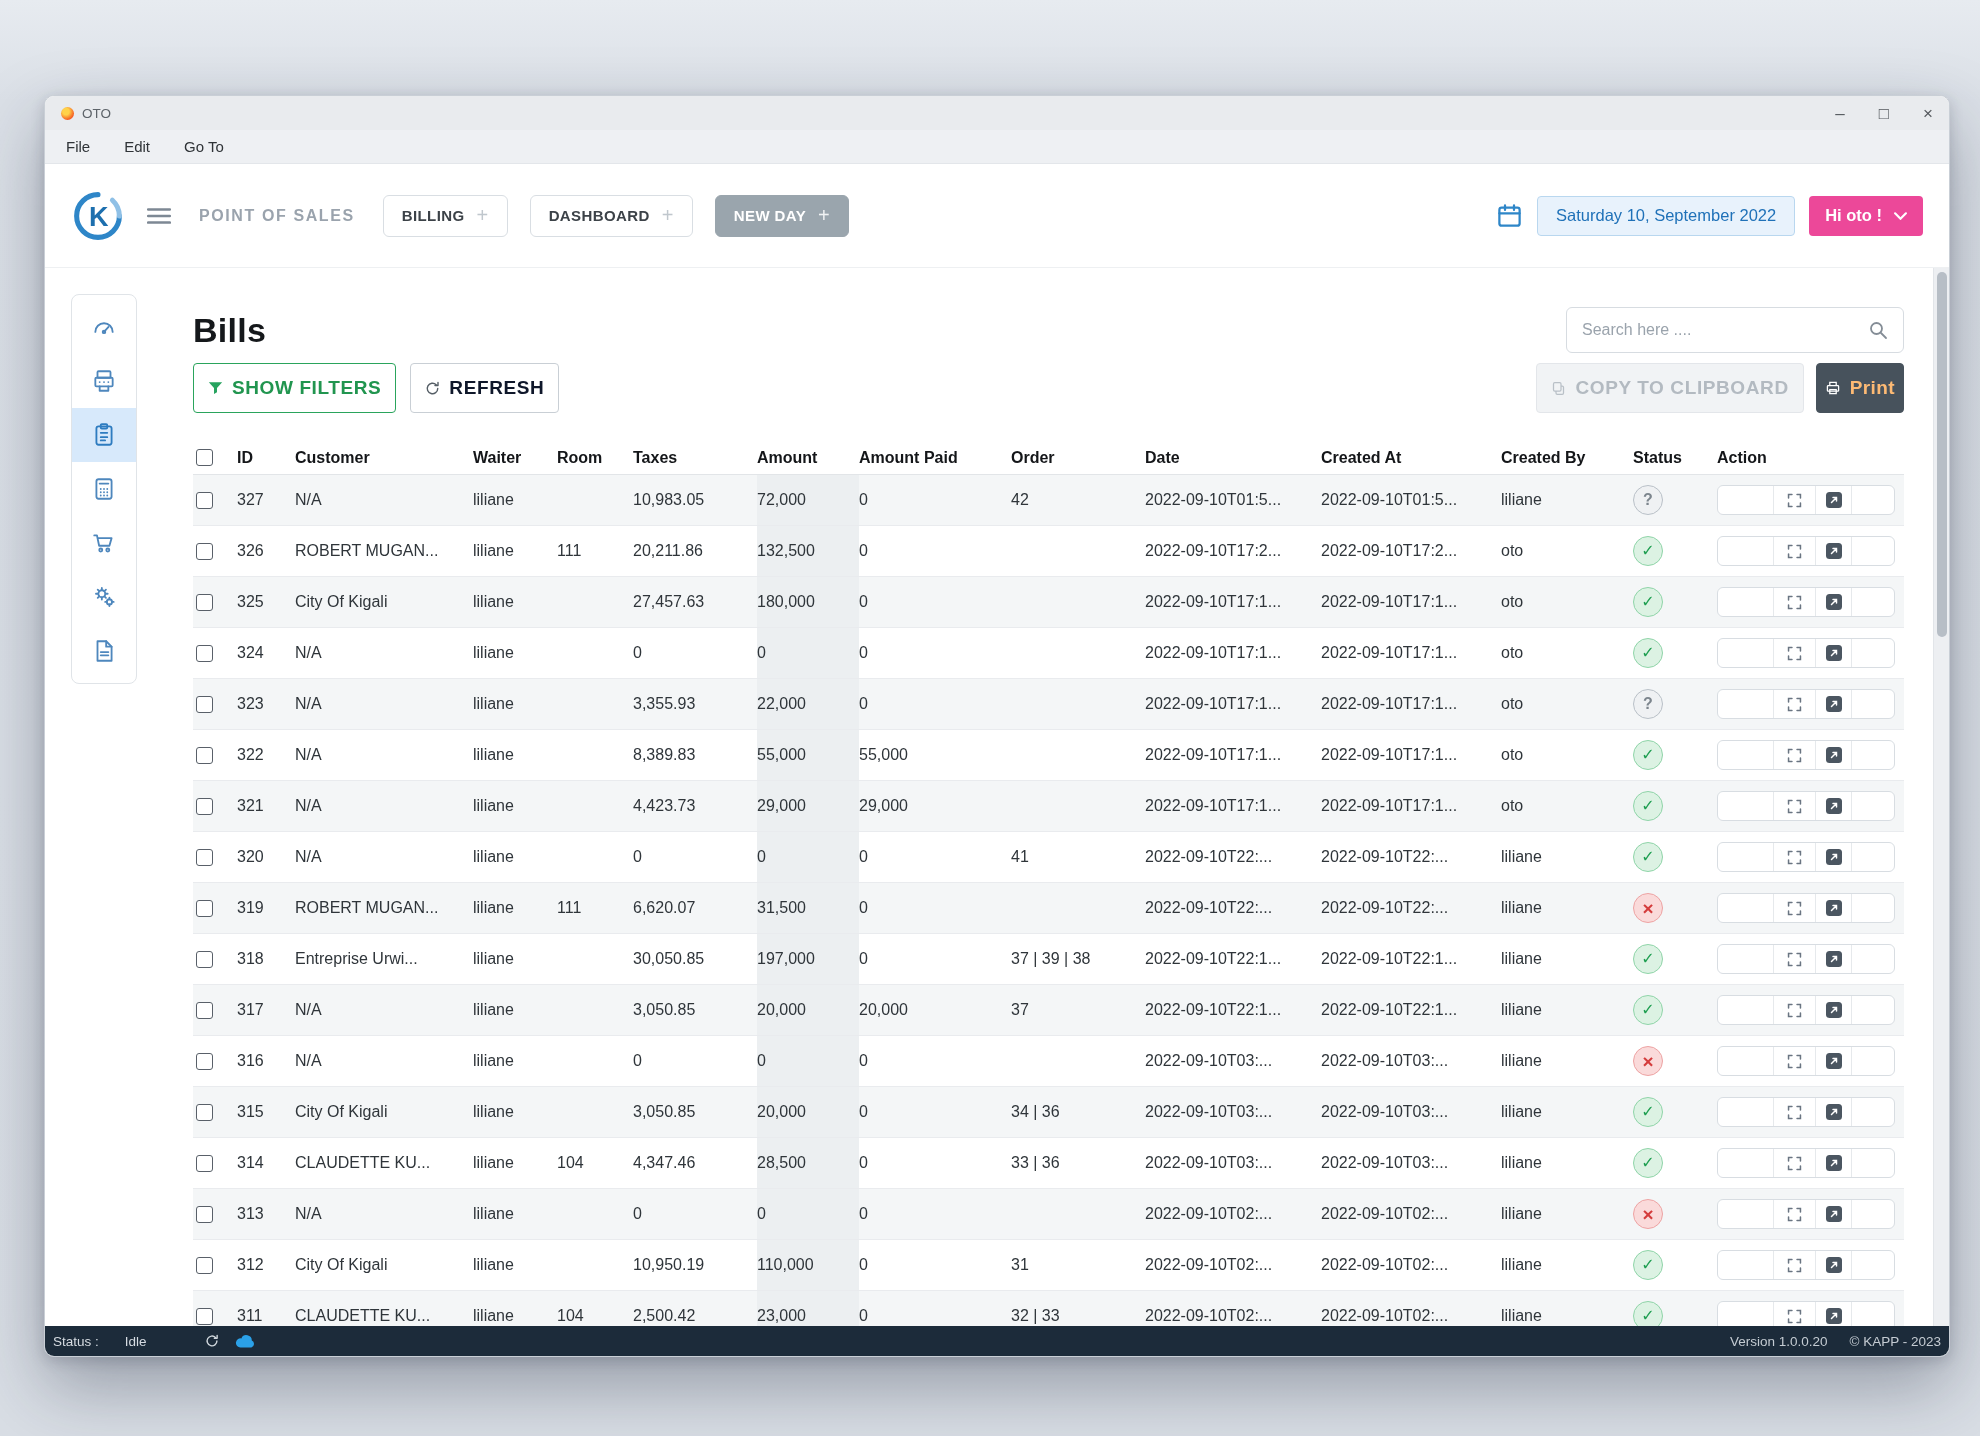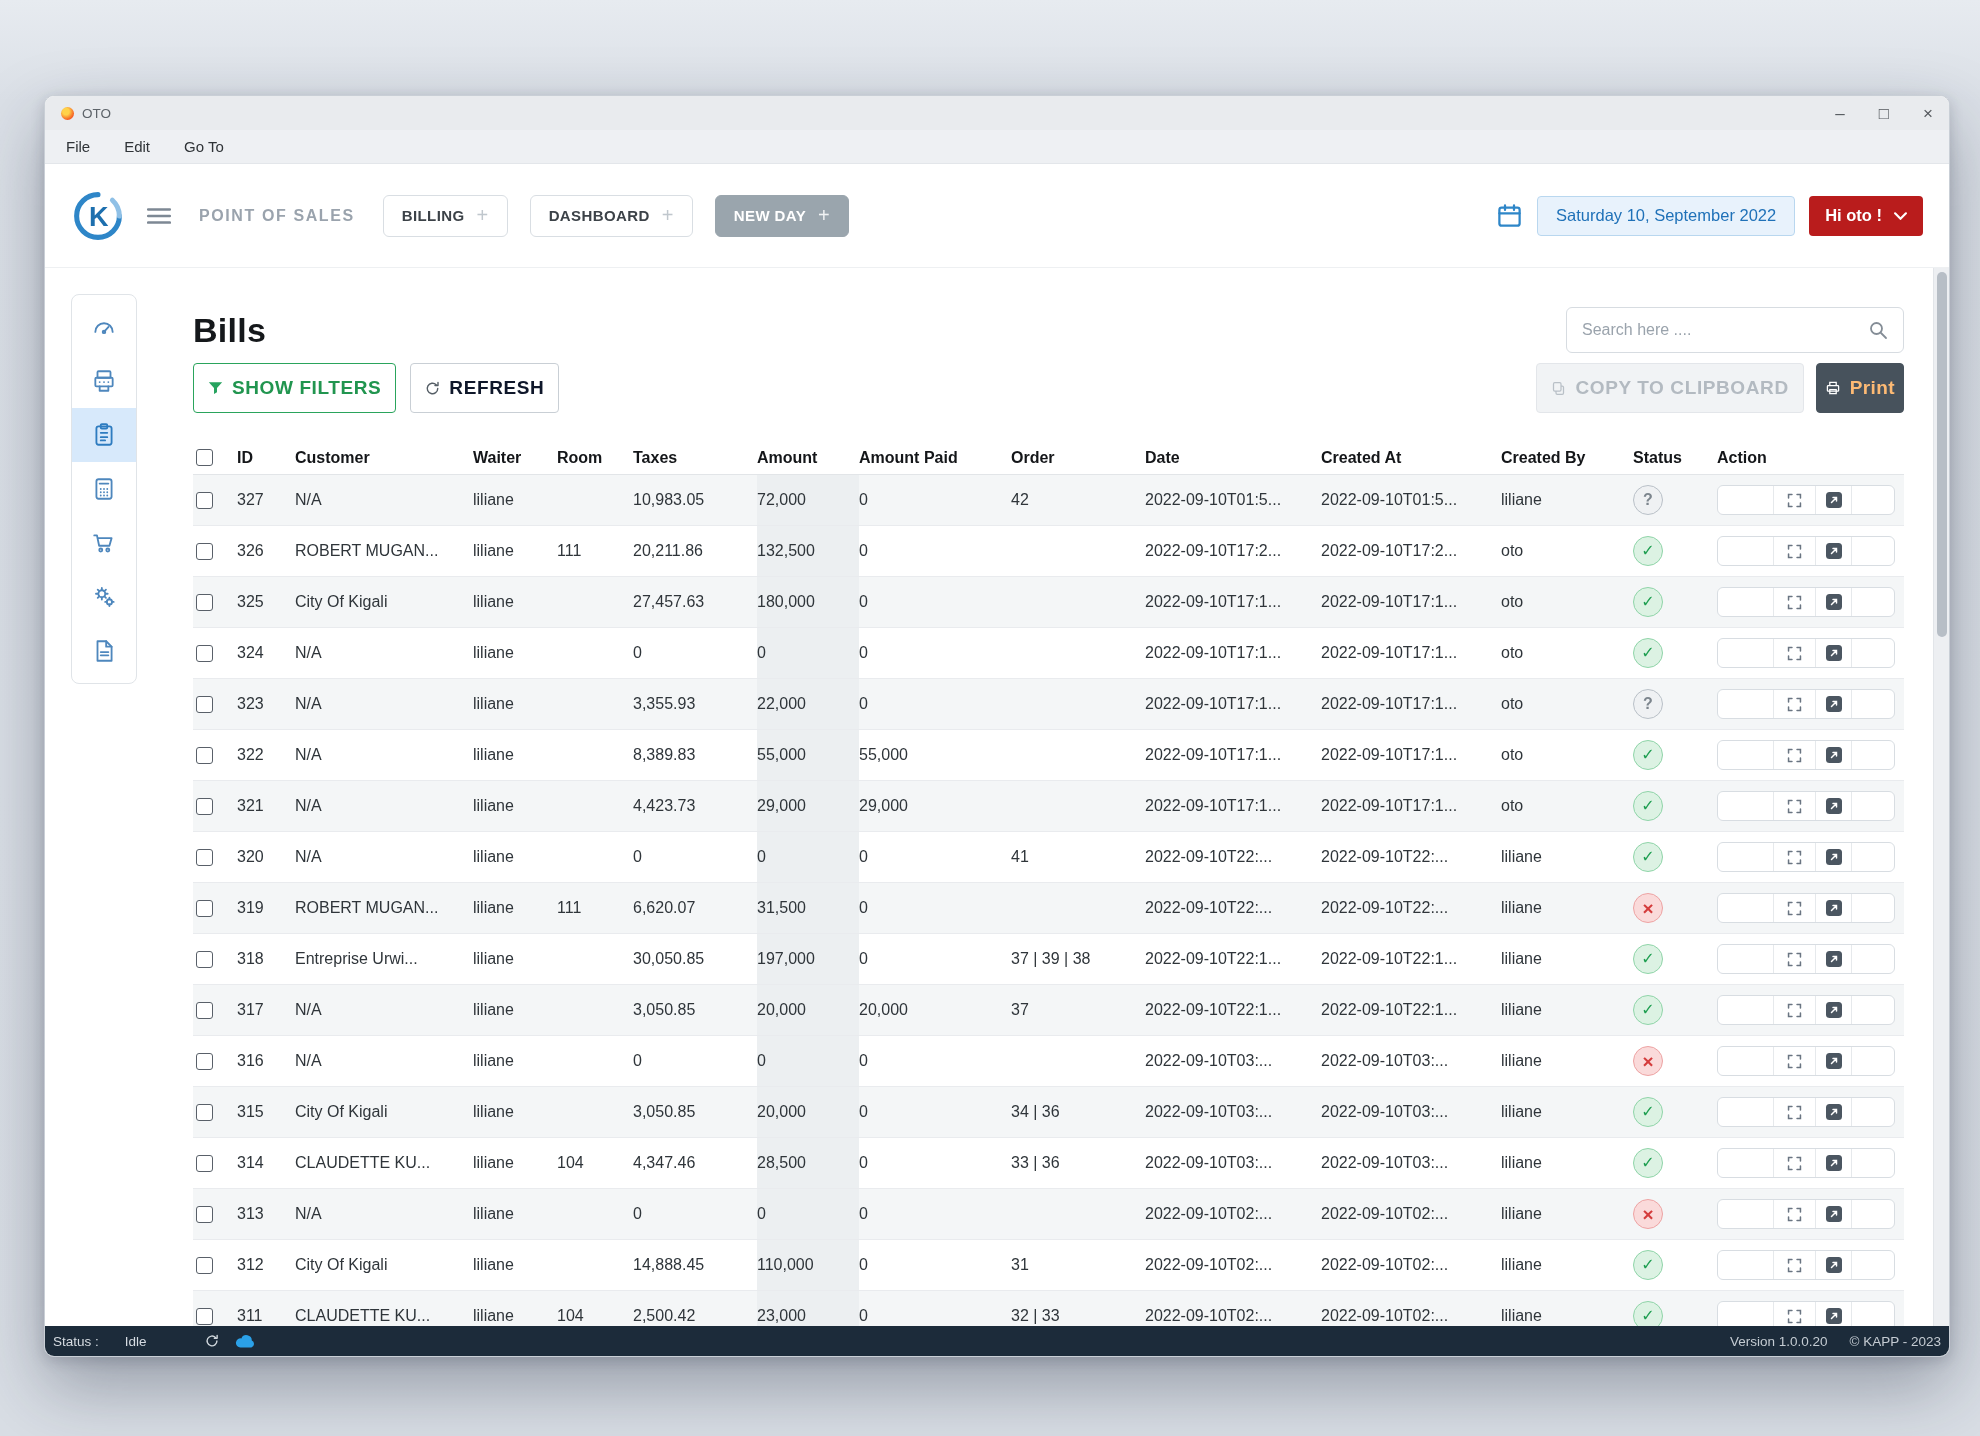--- a/index.html
+++ b/index.html
@@ -24,21 +24,21 @@
   .section-label{font-size:16px;font-weight:700;color:#9aa3ad;letter-spacing:1.6px;margin:0 6px}
   .nav-btn{display:flex;align-items:center;gap:12px;background:#fff;border:1px solid #d9dee3;border-radius:6px;height:42px;padding:0 18px;
     font-size:15px;font-weight:700;color:#3c4248;letter-spacing:.4px;cursor:pointer}
   .nav-btn .plus{color:#c0c7cd;font-size:20px;font-weight:400}
   .nav-btn.newday{background:#9aa5ad;border-color:#9aa5ad;color:#fff}
   .nav-btn.newday .plus{color:rgba(255,255,255,.85)}
   .header-right{margin-left:auto;display:flex;align-items:center;gap:14px}
   .cal-icon{width:27px;height:27px;stroke:#2e86c8;stroke-width:2;fill:none;stroke-linecap:round}
   .date-chip{background:#e8f2fc;border:1px solid #b9d7ef;border-radius:4px;color:#1f71b8;font-weight:400;font-size:16.5px;height:40px;
     display:flex;align-items:center;padding:0 18px;cursor:pointer}
-  .user-chip{background:#b91c1c;border-radius:4px;color:#fff;font-weight:700;font-size:16.5px;height:40px;display:flex;align-items:center;gap:12px;padding:0 16px;cursor:pointer}
+  .user-chip{background:#ec4899;border-radius:4px;color:#fff;font-weight:700;font-size:16.5px;height:40px;display:flex;align-items:center;gap:12px;padding:0 16px;cursor:pointer}
   .user-chip svg{width:13px;height:8px}
   
   .main{flex:1 1 auto;display:flex;min-height:0;position:relative;overflow:hidden;background:#fff}
   .sidebar{width:122px;flex:0 0 auto;padding:26px 0 0 26px}
   .sidebar-card{width:66px;border:1px solid #e0e4e8;border-radius:8px;background:#fff;display:flex;flex-direction:column;padding:5px 0;overflow:hidden}
   .side-item{height:54px;display:flex;align-items:center;justify-content:center;cursor:pointer}
   .side-item.active{background:#d7e9fb}
   .sicon{width:26px;height:26px;fill:none;stroke:#4e87bd;stroke-width:1.7;stroke-linecap:round;stroke-linejoin:round}
   .side-item.active .sicon{stroke:#2e7cc0}
   
@@ -812,21 +812,21 @@
                 </div>
               </div>
               <div class="trow">
                 <div class="cell sel">
                   <span class="checkbox"></span>
                 </div>
                 <div class="cell">312</div>
                 <div class="cell">City Of Kigali</div>
                 <div class="cell">liliane</div>
                 <div class="cell"></div>
-                <div class="cell">14,888.45</div>
+                <div class="cell">10,950.19</div>
                 <div class="cell amount">110,000</div>
                 <div class="cell">0</div>
                 <div class="cell">31</div>
                 <div class="cell">2022-09-10T02:...</div>
                 <div class="cell">2022-09-10T02:...</div>
                 <div class="cell">liliane</div>
                 <div class="cell">
                   <span class="status-ic success">✓</span>
                 </div>
                 <div class="cell">

